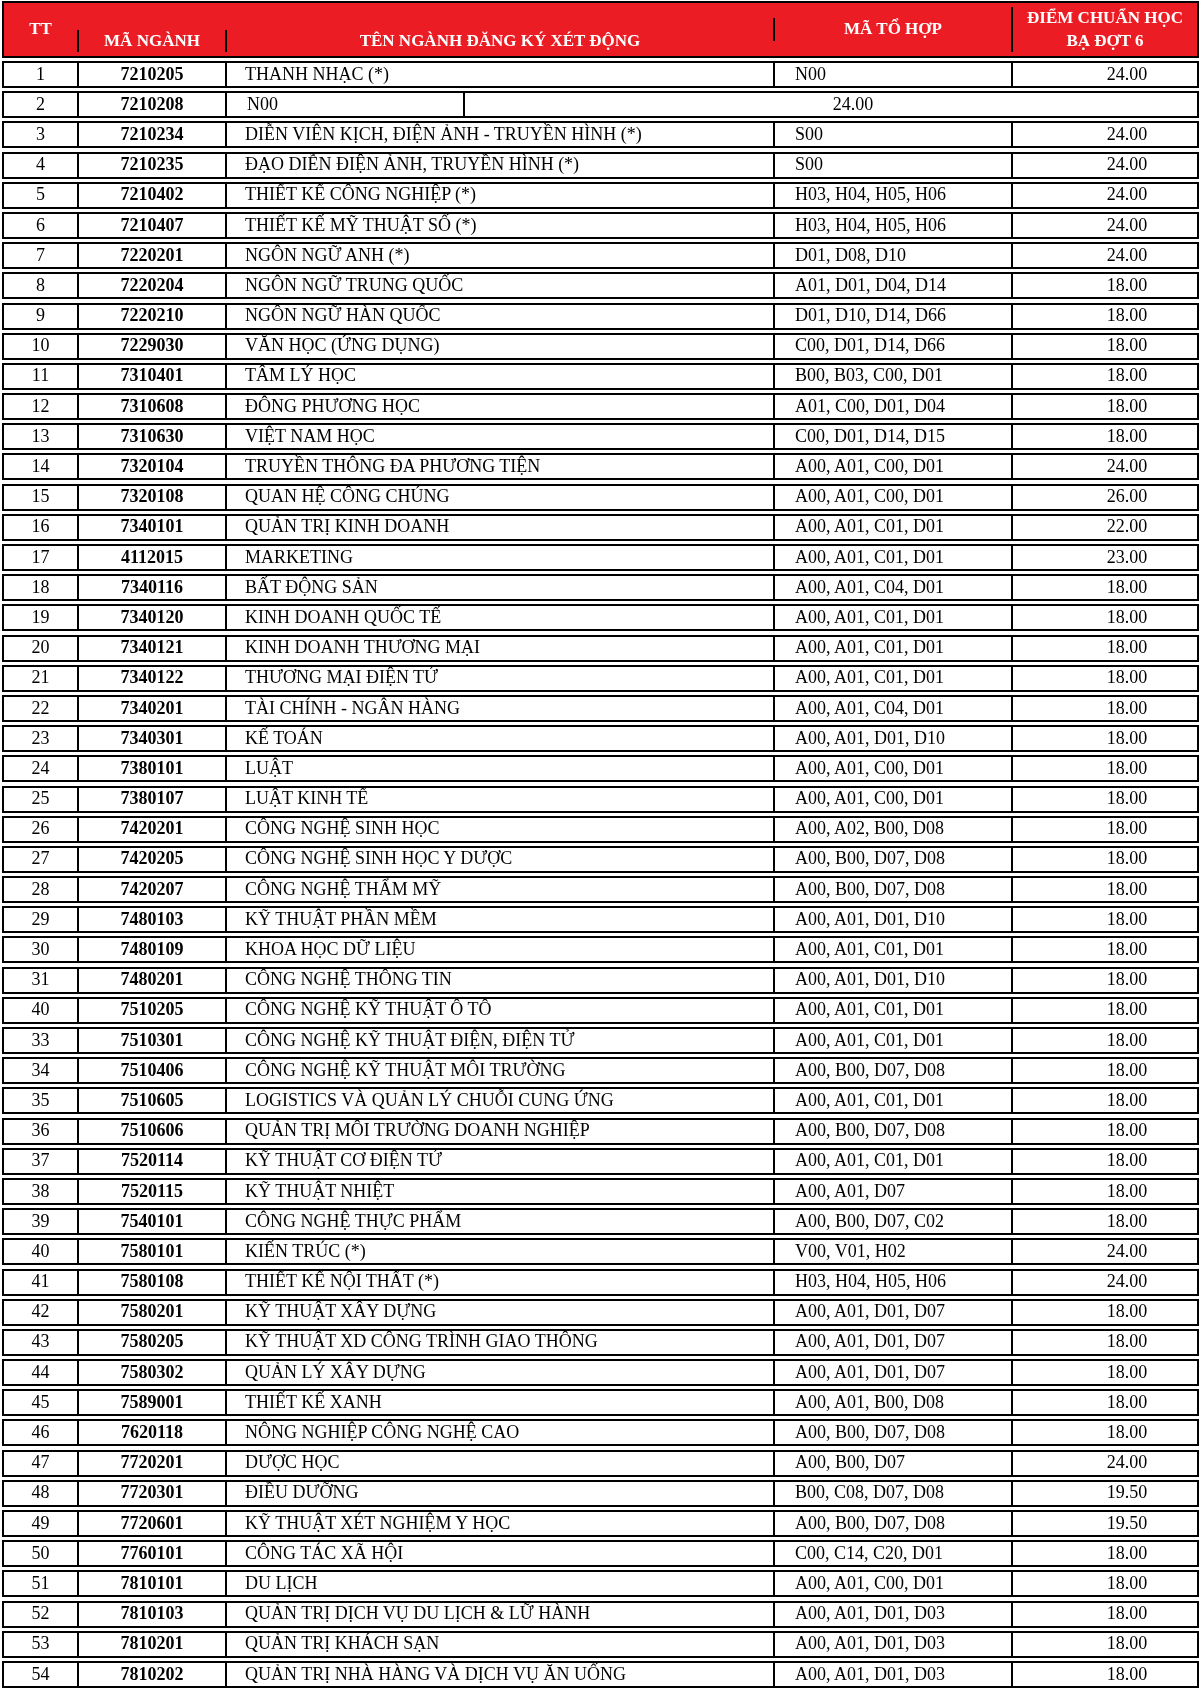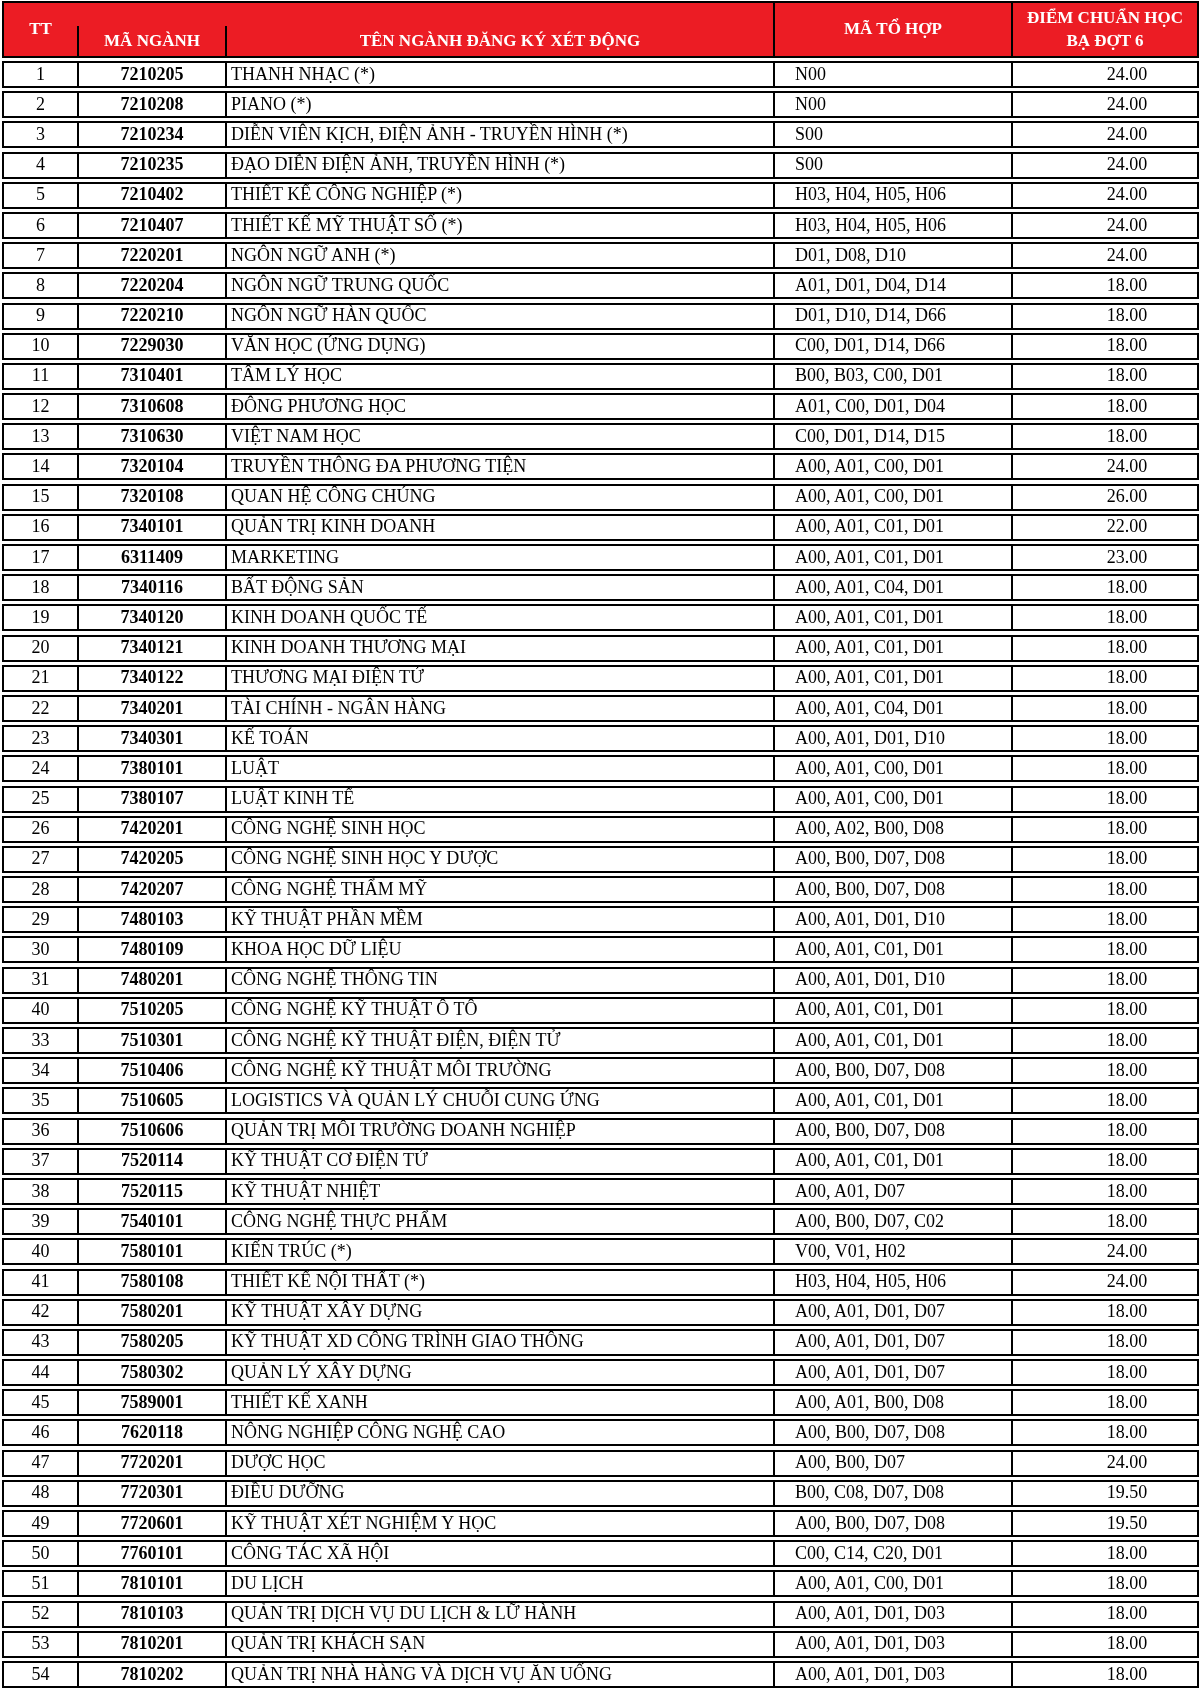--- a/index.html
+++ b/index.html
@@ -22,34 +22,35 @@
     background: #ffffff;
     height: 27px;
     margin-bottom: 3.2px;
   }
   .row.header {
     height: 57px;
     background: #EC1C24;
     color: #ffffff;
     font-weight: bold;
     margin-bottom: 3px;
+    align-items: center;
   }
   .cell {
     display: flex;
     align-items: center;
     box-sizing: border-box;
     font-size: 18px;
     line-height: 1.1;
     overflow: hidden;
     white-space: nowrap;
   }
   .cell + .cell { border-left: 2px solid #000000; }
   .c0 { width: 73px;  justify-content: center; }
   .c1 { width: 148px; justify-content: center; font-weight: bold; }
-  .c2 { width: 548px; justify-content: flex-start; padding-left: 4px; }
+  .c2 { width: 548px; justify-content: flex-start; padding-left: 18px; }
   .c3 { width: 238px; justify-content: flex-start; padding-left: 20px; }
   .c4 { flex: 1;      justify-content: center; padding-left: 44px; }
   .header .cell {
     justify-content: center;
     text-align: center;
     font-weight: bold;
     font-size: 17px;
     padding: 0 4px;
     white-space: normal;
     line-height: 1.35;
@@ -71,21 +72,20 @@
       <div class="row">
         <div class="cell c0">1</div>
         <div class="cell c1">7210205</div>
         <div class="cell c2">THANH NHẠC (*)</div>
         <div class="cell c3">N00</div>
         <div class="cell c4">24.00</div>
       </div>
       <div class="row">
         <div class="cell c0">2</div>
         <div class="cell c1">7210208</div>
-        <div class="cell c2">PIANO (*)</div>
         <div class="cell c3">N00</div>
         <div class="cell c4">24.00</div>
       </div>
       <div class="row">
         <div class="cell c0">3</div>
         <div class="cell c1">7210234</div>
         <div class="cell c2">DIỄN VIÊN KỊCH, ĐIỆN ẢNH - TRUYỀN HÌNH (*)</div>
         <div class="cell c3">S00</div>
         <div class="cell c4">24.00</div>
       </div>
@@ -175,21 +175,21 @@
       </div>
       <div class="row">
         <div class="cell c0">16</div>
         <div class="cell c1">7340101</div>
         <div class="cell c2">QUẢN TRỊ KINH DOANH</div>
         <div class="cell c3">A00, A01, C01, D01</div>
         <div class="cell c4">22.00</div>
       </div>
       <div class="row">
         <div class="cell c0">17</div>
-        <div class="cell c1">6311409</div>
+        <div class="cell c1">4112015</div>
         <div class="cell c2">MARKETING</div>
         <div class="cell c3">A00, A01, C01, D01</div>
         <div class="cell c4">23.00</div>
       </div>
       <div class="row">
         <div class="cell c0">18</div>
         <div class="cell c1">7340116</div>
         <div class="cell c2">BẤT ĐỘNG SẢN</div>
         <div class="cell c3">A00, A01, C04, D01</div>
         <div class="cell c4">18.00</div>

